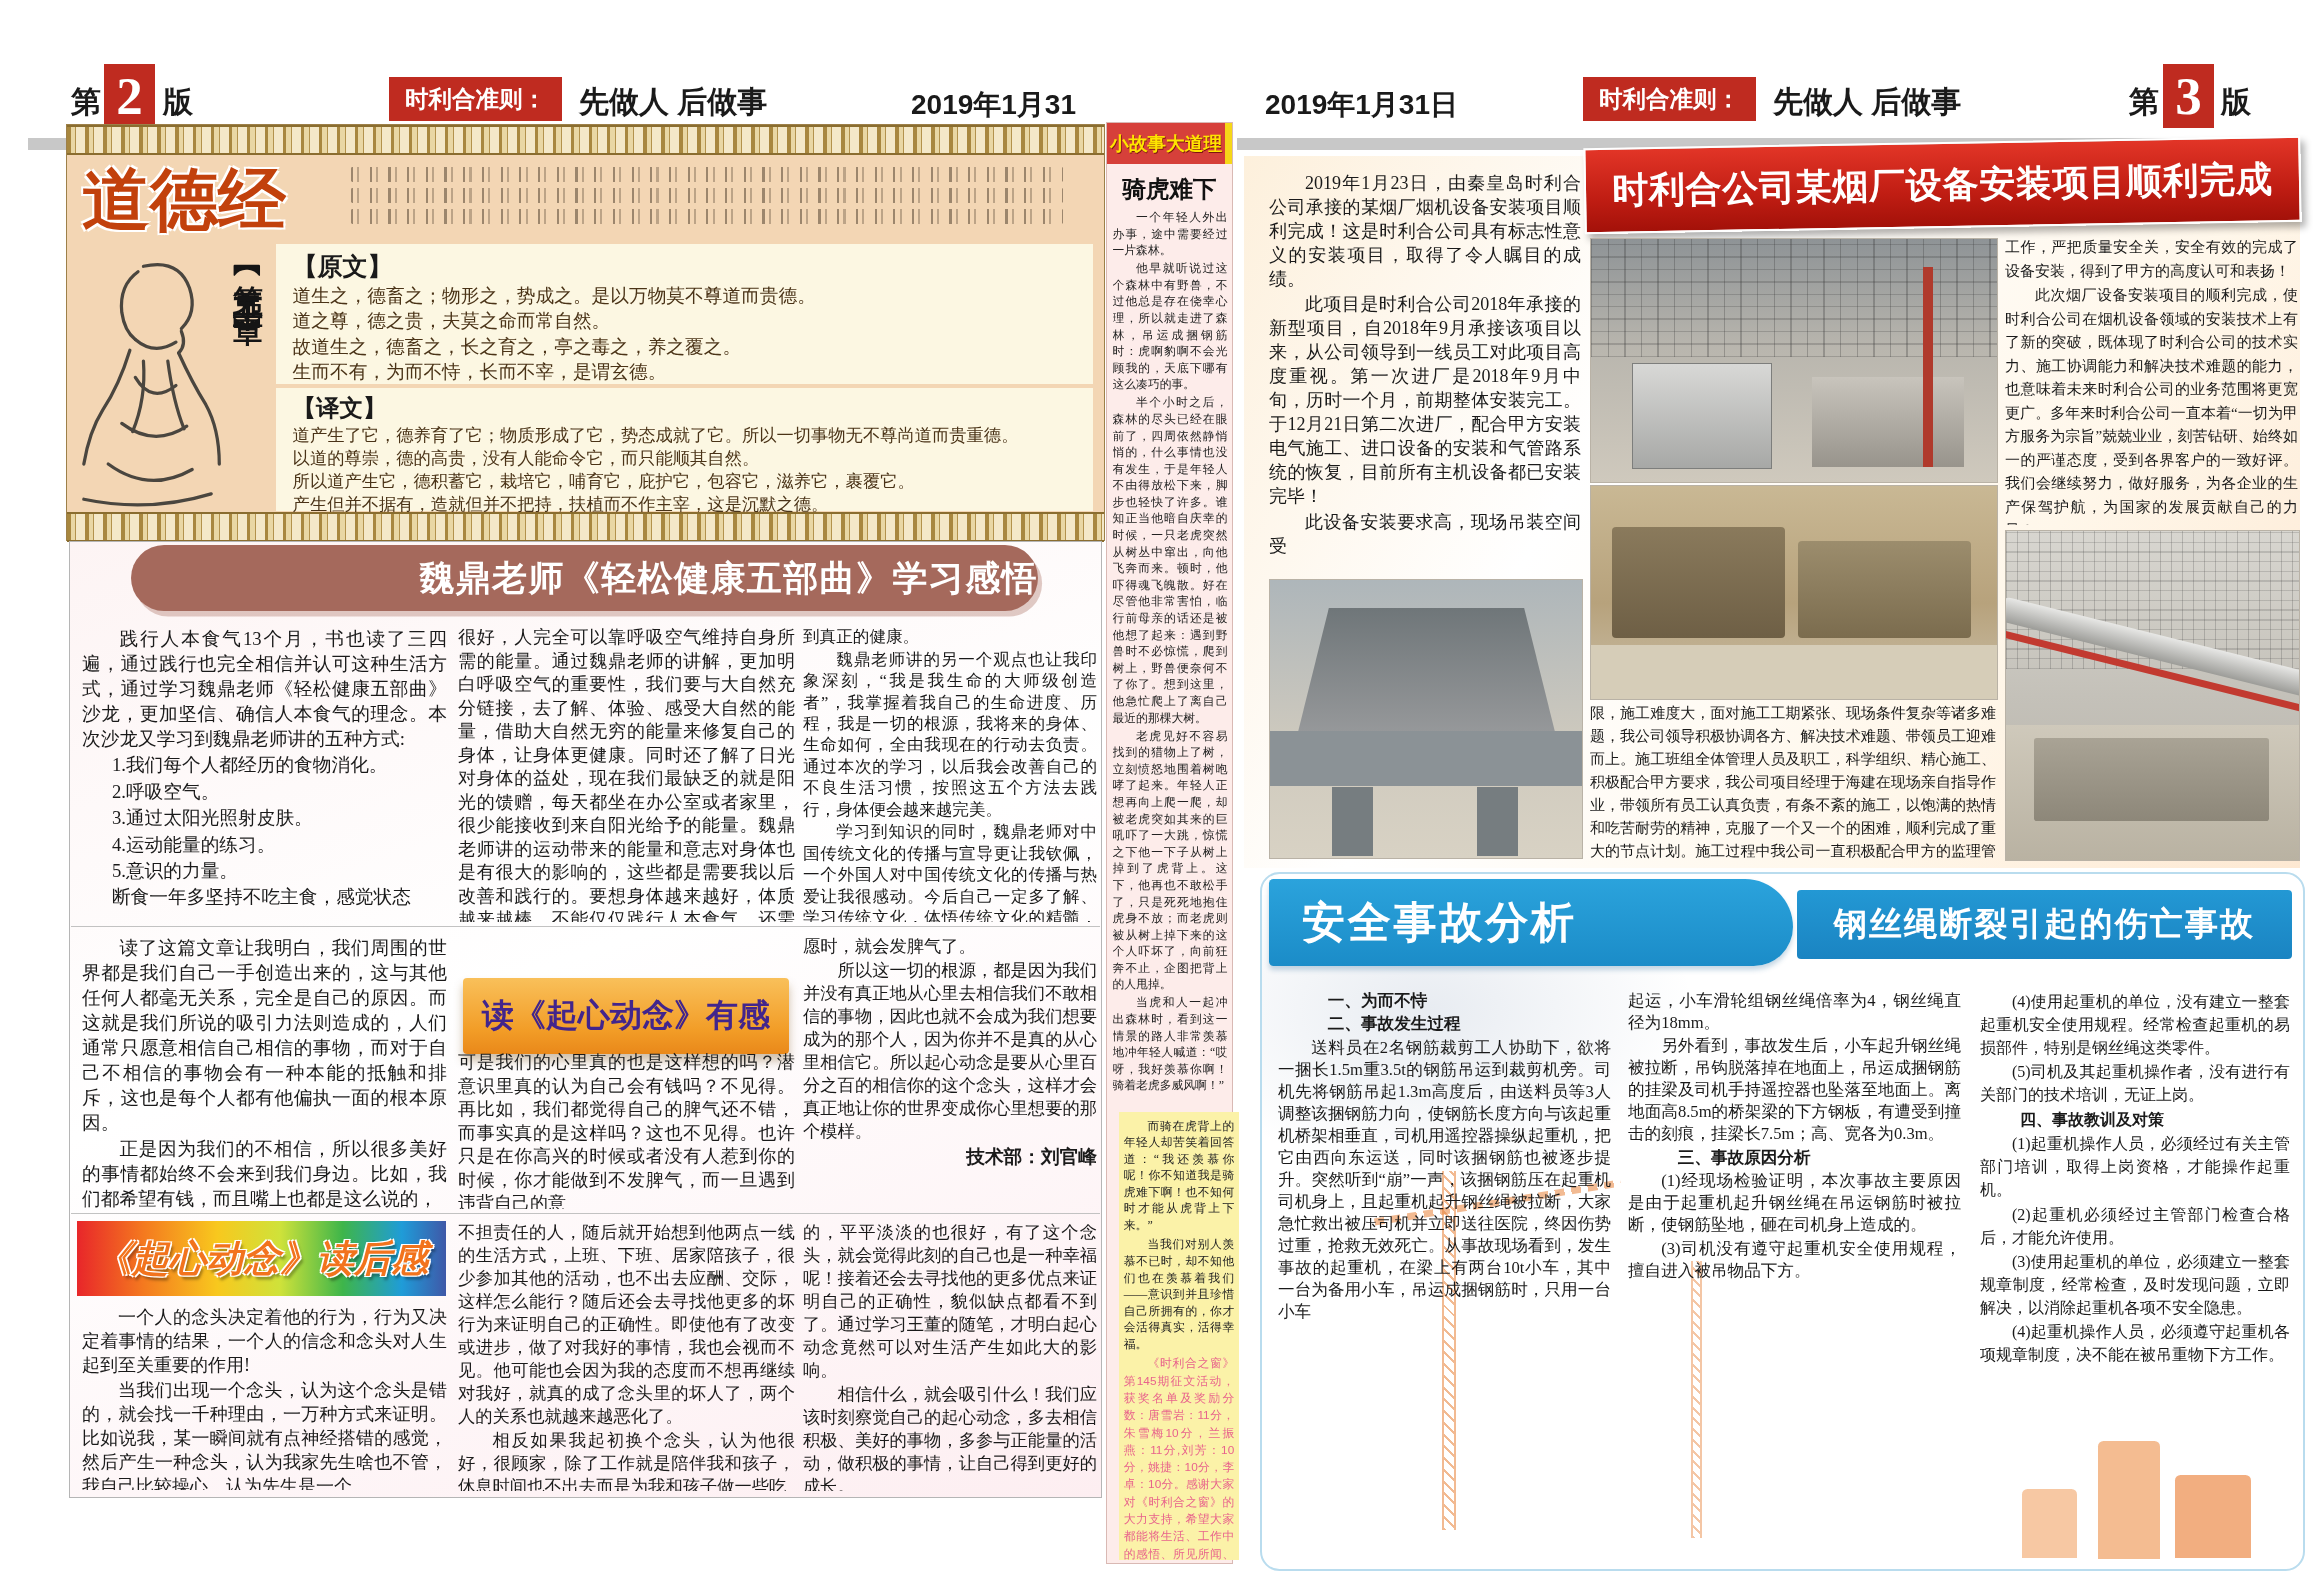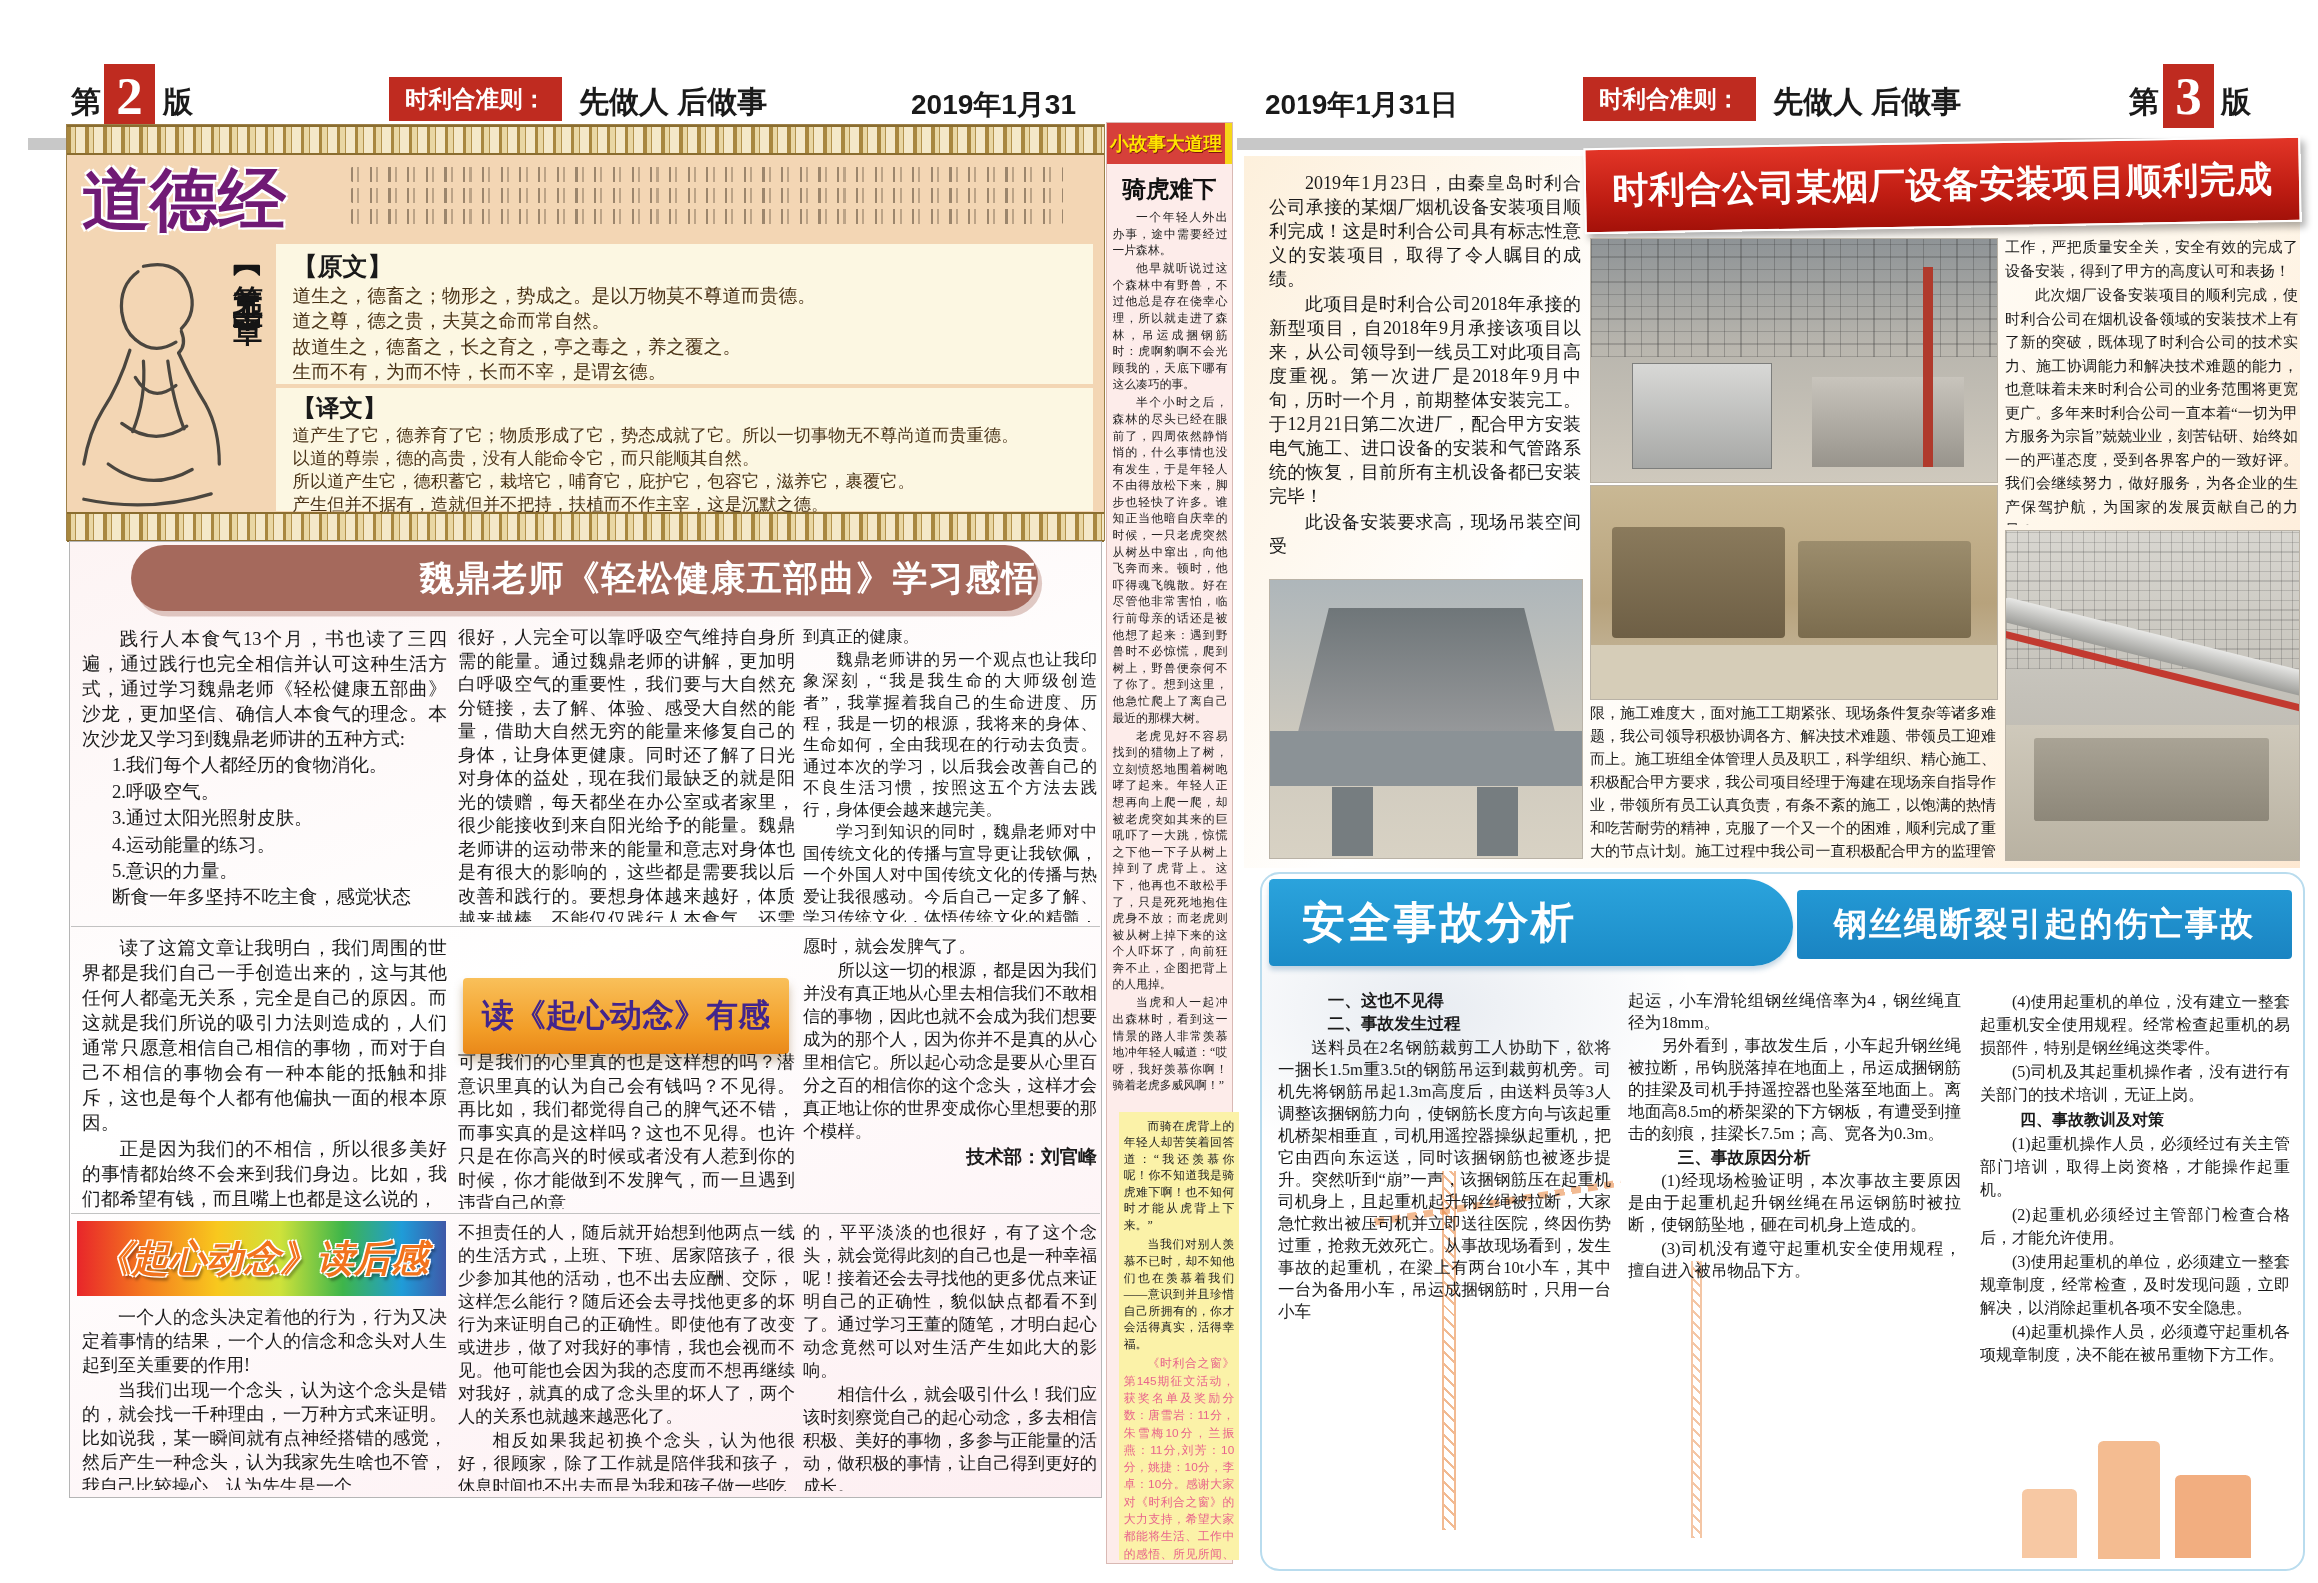--- a/index.html
+++ b/index.html
@@ -42,21 +42,21 @@
       <span style="font-size:23.5px;">时利合准则：</span>
     </div>
     <span class="abs" style="left:579px;top:82px;font-size:30px;">先做人 后做事</span>
     <span class="abs" style="left:911px;top:86px;font-size:28px;">2019年1月31日</span>
     <div class="abs graybar" style="left:28px;top:138px;width:1073px;height:12.4px;"></div>
   </div>
 
   <div class="abs" style="left:66px;top:124px;width:1037px;height:415px;background:#f3d6b4;border:1.4px solid #9d8049;">
     <div class="abs goldband" style="left:0;top:0;width:100%;height:26px;"></div>
     <div class="abs" style="left:0;top:26px;width:100%;height:88px;background:linear-gradient(100deg,#d9c5a6 0%,#c9b08a 30%,#d8c2a0 55%,#b89c7b 80%,#cdb halfpace 100%),linear-gradient(100deg,#d9c5a6 0%,#c9b08a 40%,#d3bc97 70%,#bba181 100%);">
-      <span class="abs" style="left:15px;top:4.1px;font-size:68px;font-weight:bold;font-family:'Liberation Sans',sans-serif;color:#701a75;text-shadow:2.1px 2.1px 0 #fff,-2.1px -2.1px 0 #fff,2.1px -2.1px 0 #fff,-2.1px 2.1px 0 #fff;">道德经</span>
+      <span class="abs" style="left:15px;top:4.1px;font-size:68px;font-weight:bold;font-family:'Liberation Sans',sans-serif;color:#c2410c;text-shadow:2.1px 2.1px 0 #fff,-2.1px -2.1px 0 #fff,2.1px -2.1px 0 #fff,-2.1px 2.1px 0 #fff;">道德经</span>
       <div class="abs" style="left:263px;top:9.7px;width:754px;">
         <div class="sealrow"></div>
           <div class="sealrow"></div>
           <div class="sealrow"></div>
       </div>
     </div>
 
     <div class="abs" style="left:5.5px;top:119px;width:149px;height:264px;">
       <svg viewBox="0 0 110 190" width="149" height="264" xmlns="http://www.w3.org/2000/svg">
         <g fill="none" stroke="#4a463f" stroke-width="2.4" stroke-linecap="round">
@@ -243,21 +243,21 @@
   </div>
 
   <div class="abs" style="left:1269px;top:879px;width:524px;height:87px;background:linear-gradient(180deg,#2ba3dc 0%,#1b8cc8 100%);border-radius:7px 76px 62px 7px;display:flex;align-items:center;box-shadow:0 4.1px 5.5px rgba(30,100,150,.25);">
     <span style="color:#fff;font-size:43px;font-weight:bold;font-family:'Liberation Sans',sans-serif;padding-left:33px;letter-spacing:2.8px;">安全事故分析</span>
   </div>
   <div class="abs" style="left:1797px;top:890px;width:495px;height:69px;background:linear-gradient(180deg,#2398d4 0%,#1a84c2 100%);border-radius:4.1px;display:flex;align-items:center;justify-content:center;">
     <span style="color:#fff;font-size:33px;font-weight:bold;font-family:'Liberation Sans',sans-serif;letter-spacing:2.1px;">钢丝绳断裂引起的伤亡事故</span>
   </div>
 
   <div class="col" style="left:1278px;top:990px;width:333px;height:561px;font-size:16.6px;line-height:22px;">
-    <p class="noind" style="font-weight:bold;font-family:'Liberation Sans',sans-serif;text-indent:3em;">一、这也不见得</p>
+    <p class="noind" style="font-weight:bold;font-family:'Liberation Sans',sans-serif;text-indent:3em;">一、为而不恃</p>
     <p class="noind" style="font-weight:bold;font-family:'Liberation Sans',sans-serif;text-indent:3em;">二、事故发生过程</p>
     <p class="ind">送料员在2名钢筋裁剪工人协助下，欲将一捆长1.5m重3.5t的钢筋吊运到裁剪机旁。司机先将钢筋吊起1.3m高度后，由送料员等3人调整该捆钢筋力向，使钢筋长度方向与该起重机桥架相垂直，司机用遥控器操纵起重机，把它由西向东运送，同时该捆钢筋也被逐步提升。突然听到“崩”一声，该捆钢筋压在起重机司机身上，且起重机起升钢丝绳被拉断，大家急忙救出被压司机并立即送往医院，终因伤势过重，抢救无效死亡。从事故现场看到，发生事故的起重机，在梁上有两台10t小车，其中一台为备用小车，吊运成捆钢筋时，只用一台小车</p>
   </div>
   <div class="col" style="left:1628px;top:990px;width:333px;height:561px;font-size:16.6px;line-height:22px;">
     <p class="noind">起运，小车滑轮组钢丝绳倍率为4，钢丝绳直径为18mm。</p>
     <p class="ind">另外看到，事故发生后，小车起升钢丝绳被拉断，吊钩脱落掉在地面上，吊运成捆钢筋的挂梁及司机手持遥控器也坠落至地面上。离地面高8.5m的桥架梁的下方钢板，有遭受到撞击的刻痕，挂梁长7.5m；高、宽各为0.3m。</p>
     <p class="noind" style="font-weight:bold;font-family:'Liberation Sans',sans-serif;text-indent:3em;">三、事故原因分析</p>
     <p class="ind">(1)经现场检验证明，本次事故主要原因是由于起重机起升钢丝绳在吊运钢筋时被拉断，使钢筋坠地，砸在司机身上造成的。</p>
     <p class="ind">(3)司机没有遵守起重机安全使用规程，擅自进入被吊物品下方。</p>
   </div>

